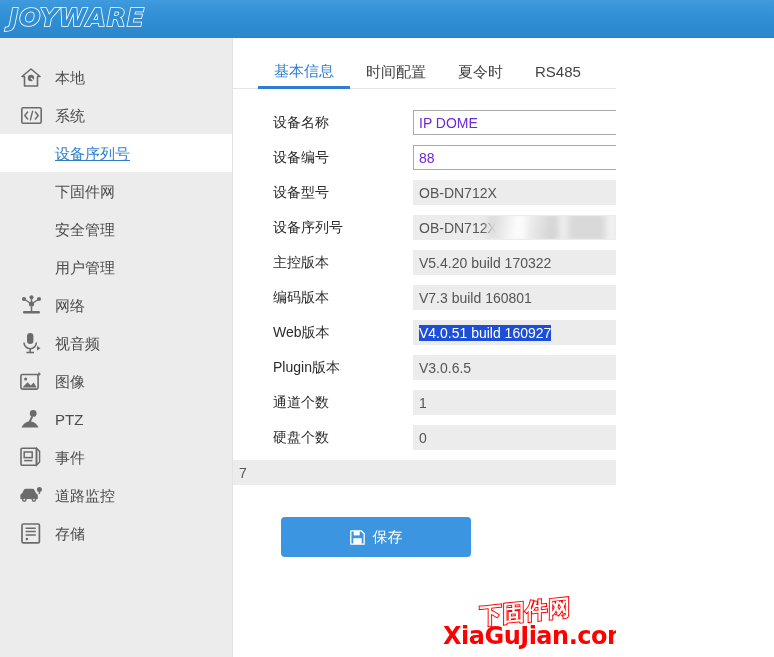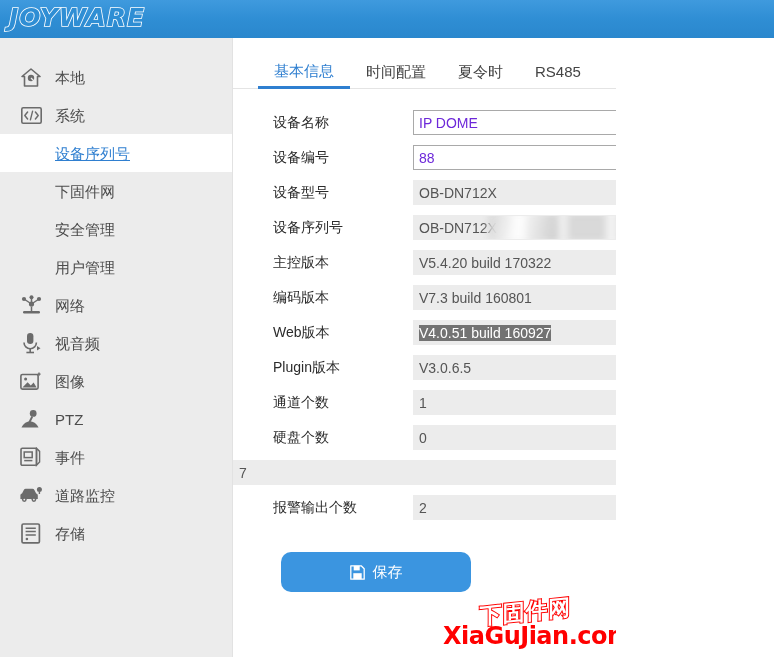--- a/index.html
+++ b/index.html
@@ -157,21 +157,21 @@
     background: #ffffff;
     border: 1px solid #a9a9a9;
     color: #6d28d9;
   }
   .fld.readonly {
     background: #ececec;
     border: 1px solid #ececec;
     color: #555555;
   }
   .fld .sel {
-    background: #737373;
+    background: #1d4ed8;
     color: #ffffff;
   }
 
   
   #blur-patch {
     position: absolute;
     left: 74px;
     top: -4px;
     width: 250px;
     height: 30px;
@@ -190,21 +190,21 @@
     border-radius: 6px;
   }
 
   
   #save-wrap { padding: 27px 0 0 48px; }
   #save-btn {
     width: 190px;
     height: 40px;
     background: #3b95e0;
     border: none;
-    border-radius: 10px;
+    border-radius: 4px;
     color: #ffffff;
     font-size: 15px;
     font-family: "Liberation Sans", sans-serif;
     cursor: pointer;
     display: flex;
     align-items: center;
     justify-content: center;
     gap: 8px;
   }
   #save-btn svg { display: block; }
@@ -440,24 +440,20 @@
 
       <div class="row">
         <div class="lbl">硬盘个数</div>
         <div class="fld readonly">0</div>
       </div>
 
       <div class="row">
         <div class="fld readonly">7</div>
       </div>
 
-      <div class="row">
-        <div class="lbl">报警输出个数</div>
-        <div class="fld readonly">2</div>
-      </div>
 
       <div id="save-wrap">
         <button id="save-btn">
           <span>
             <svg width="15" height="15" viewBox="0 0 15 15">
               <path d="M0.8 0.8 L11.2 0.8 L14.2 3.8 L14.2 14.2 L0.8 14.2 Z" fill="none" stroke="#ffffff" stroke-width="1.3" stroke-linejoin="round"></path>
               <rect x="3.7" y="0.8" width="6" height="4.6" fill="#ffffff"></rect>
               <rect x="3.3" y="8.2" width="8.4" height="6" fill="#ffffff"></rect>
             </svg>
           </span>

